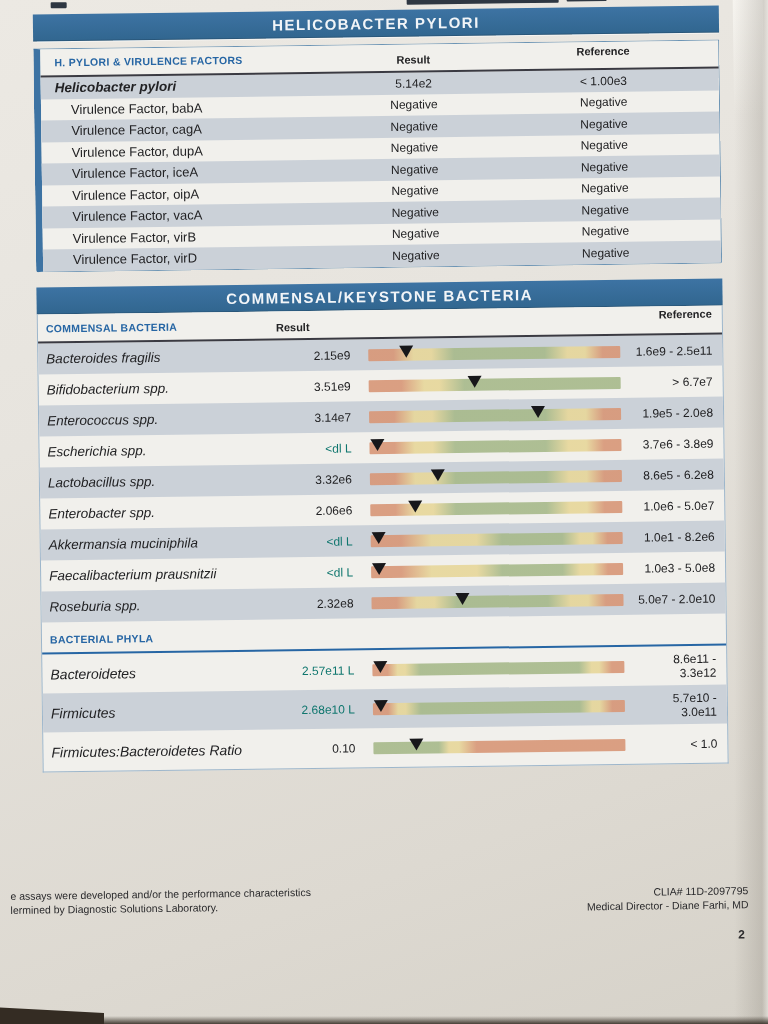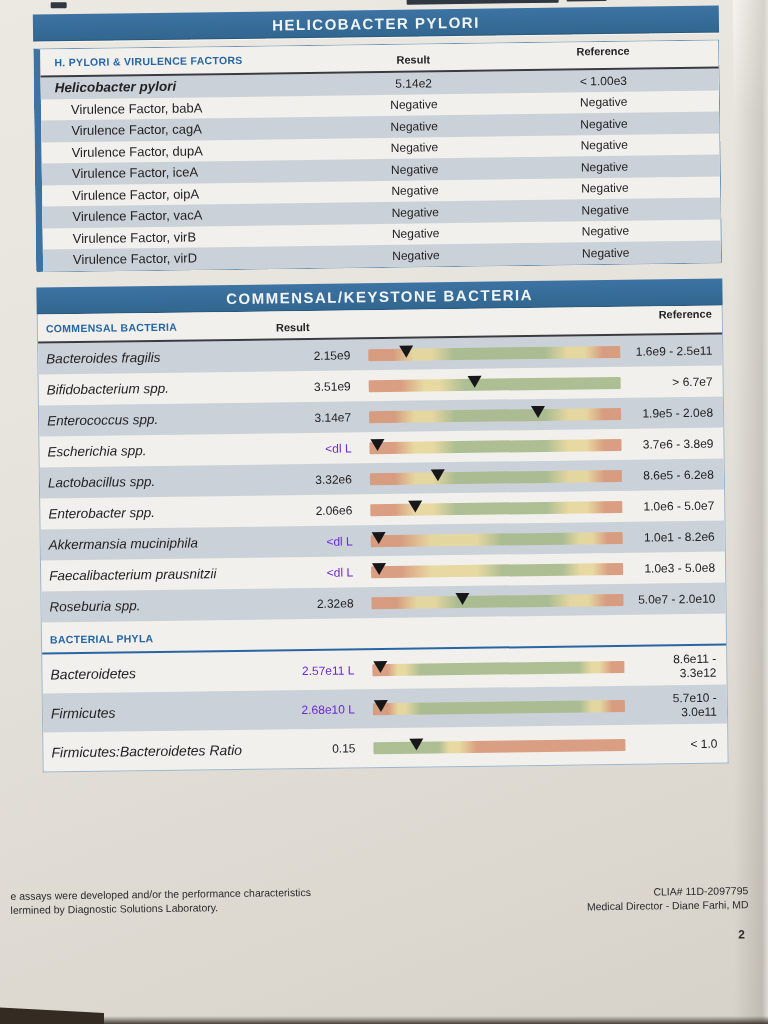--- a/index.html
+++ b/index.html
@@ -56,21 +56,21 @@
   .cm-head{position:relative;height:27px;border-bottom:2.5px solid #3a3a42;}
   .cm-head .tlabel{position:absolute;left:8px;top:8px;color:#2766a4;font-weight:bold;font-size:10.5px;letter-spacing:0.3px;}
   .cm-head .th-res{position:absolute;left:238px;top:10px;font-weight:bold;font-size:11px;color:#232325;}
   .cm-head .th-ref{position:absolute;right:10px;top:2px;font-weight:bold;font-size:11px;color:#232325;}
   .cm-row{display:grid;grid-template-columns:250px 62px 284px 1fr;height:31px;align-items:center;color:#222224;}
   .cm-row.tall{height:39px;}
   .cm-row.stripe{background:#cbd1d8;}
   .cm-row .nm{padding-left:8px;font-style:italic;font-size:13.5px;}
   .cm-row.tall .nm{font-size:14px;}
   .cm-row .rs{text-align:right;font-size:12px;}
-  .cm-row .rs.low{color:#6d28d9;}
+  .cm-row .rs.low{color:#0f766e;}
   .cm-row .rf{text-align:right;padding-right:10px;font-size:12px;}
   .barwrap{position:relative;height:15px;margin-left:18px;width:252px;}
   .bar{position:absolute;left:0;top:2px;width:252px;height:12px;border-radius:1px;opacity:0.92;}
   .mk{position:absolute;top:-1px;width:0;height:0;border-left:7px solid transparent;border-right:7px solid transparent;border-top:12px solid #17171a;}
   .phyla-head{position:relative;height:30px;}
   .phyla-head .plabel{position:absolute;left:8px;bottom:7px;color:#2766a4;font-weight:bold;font-size:10.5px;letter-spacing:0.3px;}
   .phyla-rule{border-bottom:2px solid #2766a4;}
 
   
   .footer{position:absolute;left:0;top:884px;width:768px;font-size:10.5px;color:#2a2a2c;}
@@ -257,21 +257,21 @@
             <span class="nm">Firmicutes</span>
             <span class="rs low">2.68e10 L</span>
             <div class="barwrap">
               <div class="bar" style="background: linear-gradient(90deg, rgb(216, 152, 121) 0%, rgb(216, 152, 121) 6%, rgb(231, 215, 155) 10%, rgb(231, 215, 155) 13%, rgb(168, 186, 140) 19%, rgb(168, 186, 140) 82%, rgb(231, 215, 155) 87%, rgb(231, 215, 155) 90%, rgb(216, 152, 121) 95%, rgb(216, 152, 121) 100%);"></div>
               <div class="mk" style="left: calc(3% - 7px);"></div>
             </div>
             <span class="rf">5.7e10 - 3.0e11</span>
           </div>
           <div class="cm-row tall">
             <span class="nm">Firmicutes:Bacteroidetes Ratio</span>
-            <span class="rs">0.15</span>
+            <span class="rs">0.10</span>
             <div class="barwrap">
               <div class="bar" style="background: linear-gradient(90deg, rgb(168, 186, 140) 0%, rgb(168, 186, 140) 26%, rgb(231, 215, 155) 30%, rgb(231, 215, 155) 34%, rgb(216, 152, 121) 41%, rgb(216, 152, 121) 100%);"></div>
               <div class="mk" style="left: calc(17% - 7px);"></div>
             </div>
             <span class="rf">&lt; 1.0</span>
           </div>
         </div>
     </div>
   </section>
 

